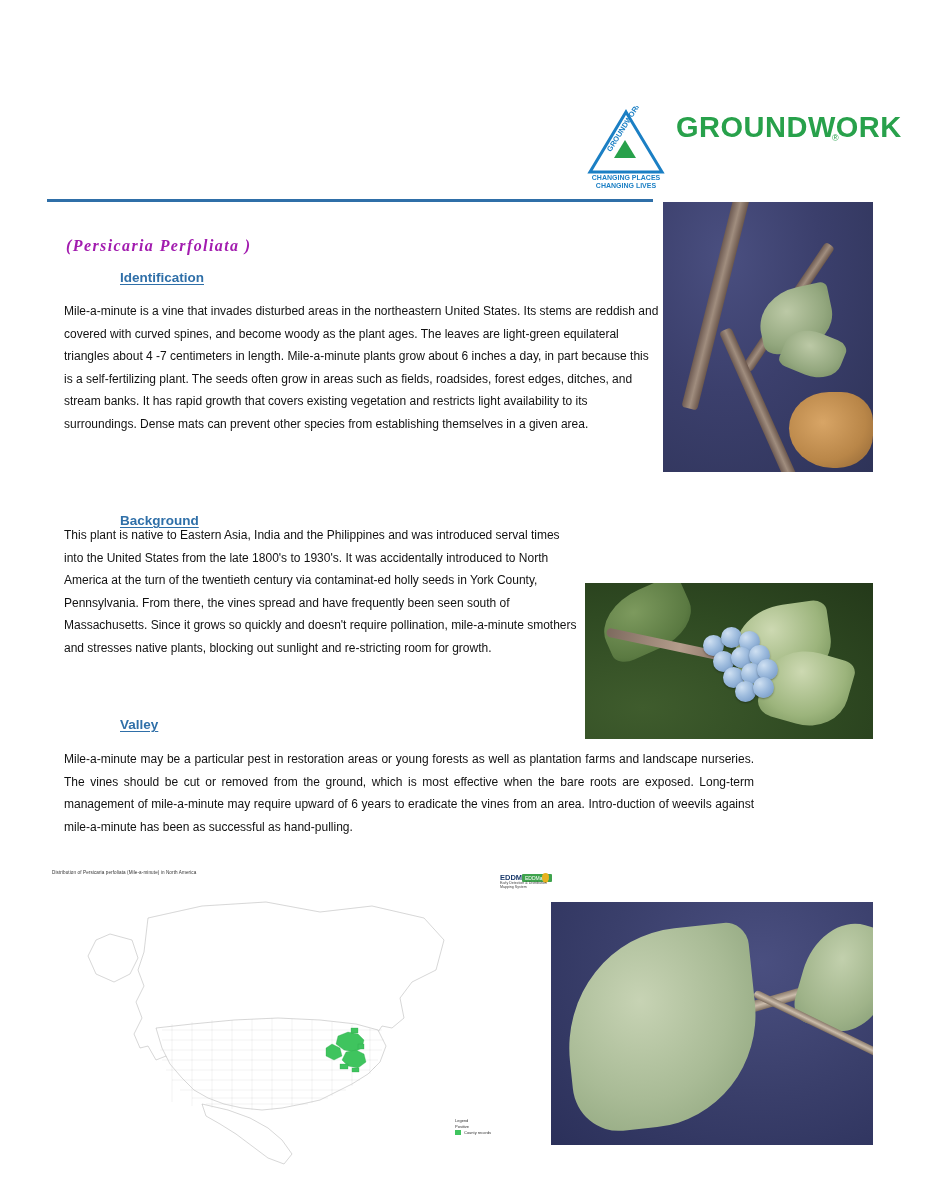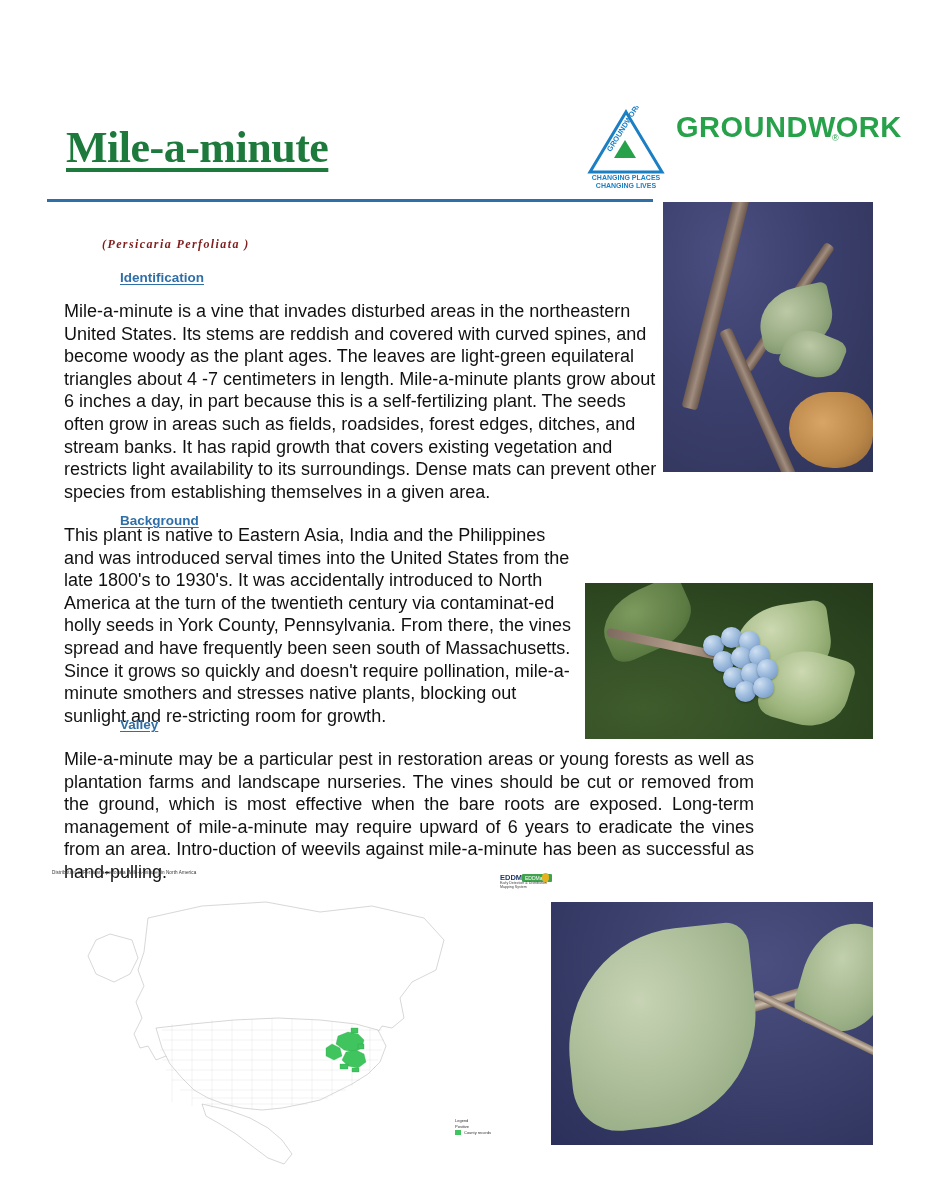--- a/index.html
+++ b/index.html
@@ -88,45 +88,44 @@
   }
 
   
   .sci-name {
     position: absolute;
     left: 66px;
     top: 237px;
     font-family: "Liberation Serif", serif;
     font-style: italic;
     font-weight: bold;
-    font-size: 12px;
-    color: #7f1d1d;
+    font-size: 16px;
+    color: #a21caf;
     letter-spacing: 1.4px;
-    margin-left: 36px;
   }
 
   
   .heading {
     position: absolute;
     font-family: "Liberation Sans", sans-serif;
     font-size: 13.5px;
     font-weight: bold;
     color: #2f6fa8;
     text-decoration: underline;
     text-underline-offset: 2px;
   }
   .heading.identification { left: 120px; top: 270px; text-align: right; }
   .heading.background     { left: 120px; top: 493px; margin-top: 20px; }
   .heading.control        { left: 120px; top: 717px; }
 
   
   .para {
     position: absolute;
     font-family: "Liberation Sans", sans-serif;
-    font-size: 18px;
+    font-size: 12px;
     line-height: 22.6px;
     color: #111111;
   }
   .para.identification {
     left: 64px;
     top: 300px;
     width: 596px;
   }
   .para.background {
     left: 64px;
@@ -308,21 +307,20 @@
   .eddmaps-sub {
     position: absolute; left: 0; top: 9px;
     font-size: 3.6px; color: #444;
   }
 </style>
 </head>
 <body>
 
 <div class="page">
 
-  <div class="title">Mile-a-minute</div>
 
   <div class="logo">
     <svg class="logo-mark" viewBox="0 0 84 84">
       <path d="M42 6 L78 66 L6 66 Z" fill="none" stroke="#1b7fc4" stroke-width="3"></path>
       <path d="M30 52 L52 52 L41 34 Z" fill="#28a14b"></path>
       <text x="42" y="22" font-size="7.5" font-family="Liberation Sans, sans-serif" fill="#1b7fc4" font-weight="bold" text-anchor="middle" transform="rotate(-58 42 22)">GROUNDWORK</text>
       <text x="42" y="74" font-size="7" font-family="Liberation Sans, sans-serif" fill="#1b7fc4" font-weight="bold" text-anchor="middle">CHANGING PLACES</text>
       <text x="42" y="82" font-size="7" font-family="Liberation Sans, sans-serif" fill="#1b7fc4" font-weight="bold" text-anchor="middle">CHANGING LIVES</text>
     </svg>
     <div class="logo-text-top">GROUNDWORK</div>

